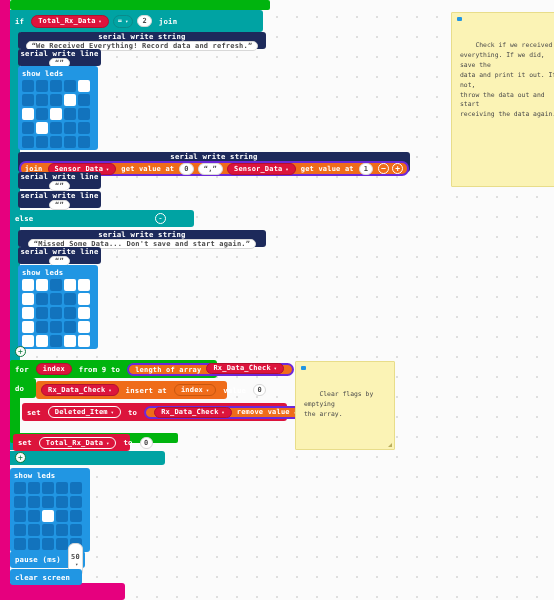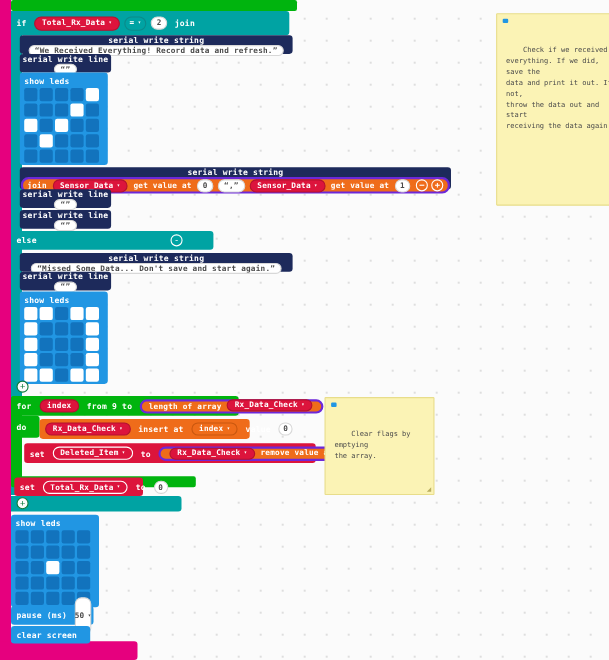--- a/index.html
+++ b/index.html
@@ -390,21 +390,21 @@
 
     <div class="led"></div>
     <div class="led"></div>
     <div class="led"></div>
     <div class="led"></div>
     <div class="led"></div>
   </div>
 
   <div class="blue blk" style="left:10px; top:551px; width:75px; height:17px;">
     <span class="lbl">pause (ms)</span>
-    <span class="numfld" style="padding:16px 3px;">
+    <span class="numfld" style="padding:16px 3px;flex-direction:column;">
       <span>50</span>
       <span class="caret" style="color:#4a4a4a;">▾</span>
     </span>
   </div>
 
   <div class="blue blk" style="left:10px; top:569px; width:72px; height:16px;">
     <span class="lbl">clear screen</span>
   </div>
 
   <div class="comment" style="left:424px; top:12px; width:121px; height:175px;margin-left:27px;">

